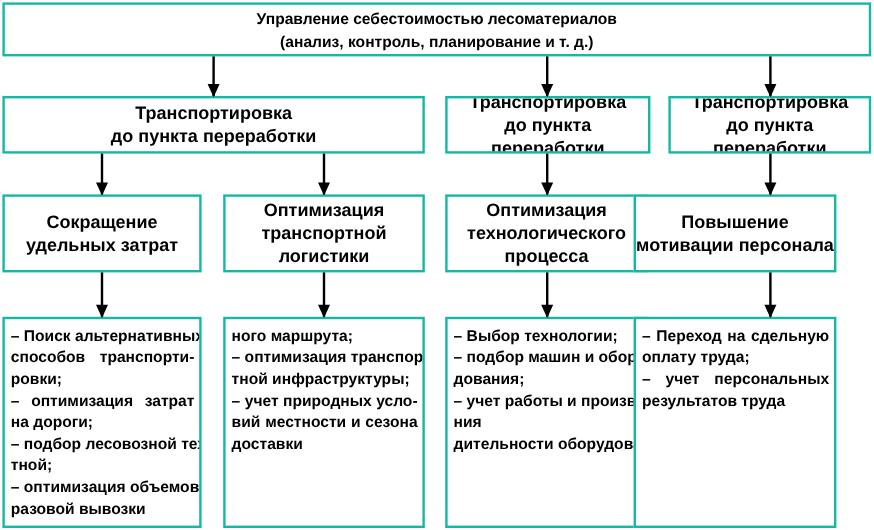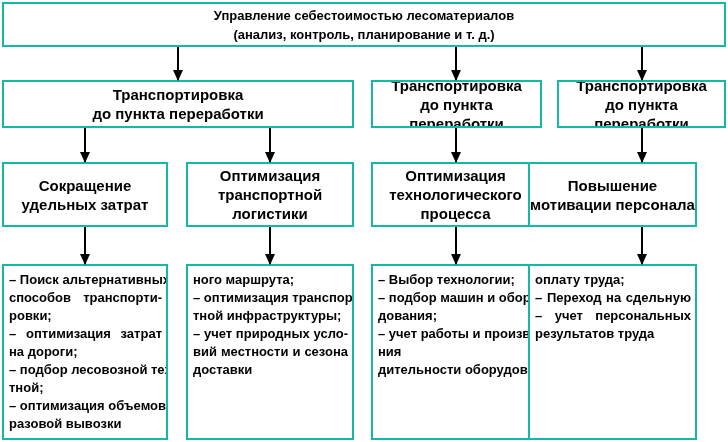--- a/index.html
+++ b/index.html
@@ -91,22 +91,22 @@
   <div class="box lv4 col3">
     <div class="ln">– Выбор технологии;</div>
     <div class="ln j">– подбор машин и обору-</div>
     <div class="ln">дования;</div>
     <div class="ln j">– учет работы и произво-</div>
     <div class="ln">ния</div>
     <div class="ln j">дительности оборудова-</div>
   </div>
 
   <div class="box lv4 col4">
+    <div class="ln j">– Переход на сдельную</div>
     <div class="ln">оплату труда;</div>
-    <div class="ln j">– Переход на сдельную</div>
     <div class="ln j">– учет персональных</div>
     <div class="ln">результатов труда</div>
   </div>
 
   <div class="arrow" style="left:177px;top:47px;height:33px"></div>
   <div class="arrow" style="left:455px;top:47px;height:33px"></div>
   <div class="arrow" style="left:641px;top:47px;height:33px"></div>
 
   <div class="arrow" style="left:84px;top:128px;height:34px"></div>
   <div class="arrow" style="left:269px;top:128px;height:34px"></div>

